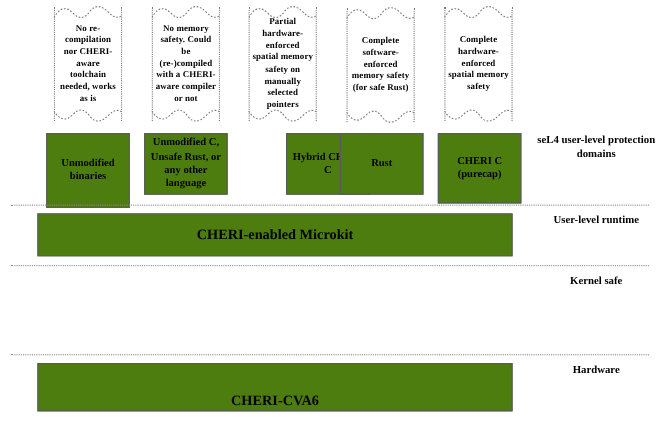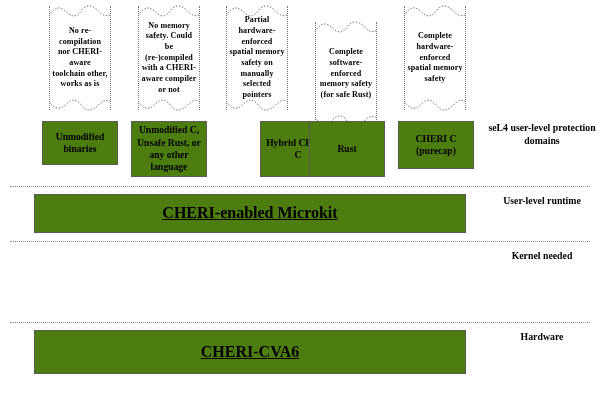--- a/index.html
+++ b/index.html
@@ -70,21 +70,21 @@
     justify-content: center;
     text-align: center;
   }
   .box .box-text {
     font-weight: bold;
     font-size: 9.4px;
     line-height: 1.30;
     padding: 0 3px;
   }
   .box.domain .box-text { font-size: 9.6px; }
-  .box.wide .box-text { font-size: 16px; text-decoration: underline; }
+  .box.wide .box-text { font-size: 13px; }
 
   
   .sep {
     border-top: 1px dotted #8a8a8a;
     height: 0;
   }
 
   
   .side-label {
     font-weight: bold;
@@ -99,21 +99,21 @@
 <body>
 
 <div id="diagram">
 
   <div class="abs torn" style="left:49px; top:6px; width:62px; height:104px;">
     <div class="wave top">
       <svg viewBox="0 0 64 13" preserveAspectRatio="none">
           <path d="M0,11 C6,1 12,1 18,7 C24,13 29,12 34,5 C39,-1 45,0 51,6 C56,11 60,12 64,9"></path>
         </svg>
     </div>
-    <div class="torn-text">No re-compilation nor CHERI-aware toolchain other, works as is</div>
+    <div class="torn-text">No re-compilation nor CHERI-aware toolchain needed, works as is</div>
     <div class="wave bottom">
       <svg viewBox="0 0 64 13" preserveAspectRatio="none">
           <path d="M0,3 C6,12 12,12 18,6 C24,0 29,1 34,8 C39,14 45,13 51,7 C56,2 60,1 64,4"></path>
         </svg>
     </div>
   </div>
 
   <div class="abs torn" style="left:226px; top:6px; width:62px; height:104px;">
     <div class="wave top">
       <svg viewBox="0 0 64 13" preserveAspectRatio="none">
@@ -135,21 +135,21 @@
         </svg>
     </div>
     <div class="torn-text">No memory safety. Could be (re-)compiled with a CHERI-aware compiler or not</div>
     <div class="wave bottom">
       <svg viewBox="0 0 64 13" preserveAspectRatio="none">
           <path d="M0,3 C6,12 12,12 18,6 C24,0 29,1 34,8 C39,14 45,13 51,7 C56,2 60,1 64,4"></path>
         </svg>
     </div>
   </div>
 
-  <div class="abs torn" style="left:315px; top:22px; width:62px; height:104px;justify-content:center;">
+  <div class="abs torn" style="left:315px; top:7px; width:62px; height:104px;justify-content:center;">
     <div class="wave top">
       <svg viewBox="0 0 64 13" preserveAspectRatio="none">
           <path d="M0,11 C6,1 12,1 18,7 C24,13 29,12 34,5 C39,-1 45,0 51,6 C56,11 60,12 64,9"></path>
         </svg>
     </div>
     <div class="torn-text">Complete software-enforced memory safety (for safe Rust)</div>
     <div class="wave bottom">
       <svg viewBox="0 0 64 13" preserveAspectRatio="none">
           <path d="M0,3 C6,12 12,12 18,6 C24,0 29,1 34,8 C39,14 45,13 51,7 C56,2 60,1 64,4"></path>
         </svg>
@@ -163,61 +163,61 @@
         </svg>
     </div>
     <div class="torn-text">Complete hardware-enforced spatial memory safety</div>
     <div class="wave bottom">
       <svg viewBox="0 0 64 13" preserveAspectRatio="none">
           <path d="M0,3 C6,12 12,12 18,6 C24,0 29,1 34,8 C39,14 45,13 51,7 C56,2 60,1 64,4"></path>
         </svg>
     </div>
   </div>
 
-  <div class="abs box domain" style="left:42px; top:121px; width:76px; height:44px;align-items:center;">
+  <div class="abs box domain" style="left:42px; top:121px; width:76px; height:68px;align-items:center;">
     <div class="box-text">Unmodified binaries</div>
   </div>
 
   <div class="abs box domain" style="left:131px; top:121px; width:76px; height:56px;">
     <div class="box-text">Unmodified C, Unsafe Rust, or any other language</div>
   </div>
 
   <div class="abs box domain" style="left:220px; top:121px; width:76px; height:56px;margin-left:40px;">
     <div class="box-text">Hybrid CHERI C</div>
   </div>
 
   <div class="abs box domain" style="left:309px; top:121px; width:76px; height:56px;">
     <div class="box-text">Rust</div>
   </div>
 
-  <div class="abs box domain" style="left:398px; top:121px; width:76px; height:48px;">
+  <div class="abs box domain" style="left:398px; top:121px; width:76px; height:64px;">
     <div class="box-text">CHERI C (purecap)</div>
   </div>
 
   <div class="abs side-label" style="left:486px; top:121px; width:112px; height:56px;">
     <span>seL4 user-level protection domains</span>
   </div>
 
   <div class="abs sep" style="left:10px; top:186px; width:580px;"></div>
 
   <div class="abs box wide" style="left:34px; top:194px; width:432px; height:39px;">
     <div class="box-text">CHERI-enabled Microkit</div>
   </div>
   <div class="abs side-label" style="left:486px; top:194px; width:112px; height:39px;">
     <span>User-level runtime</span>
   </div>
 
   <div class="abs sep" style="left:10px; top:241px; width:580px;"></div>
 
   <div class="abs side-label" style="left:486px; top:249px; width:112px; height:64px;">
-    <span>Kernel needed</span>
+    <span>Kernel safe</span>
   </div>
 
   <div class="abs sep" style="left:10px; top:322px; width:580px;"></div>
 
-  <div class="abs box wide" style="left:34px; top:330px; width:432px; height:44px;">
+  <div class="abs box wide" style="left:34px; top:330px; width:432px; height:44px;align-items:flex-end;">
     <div class="box-text">CHERI-CVA6</div>
   </div>
   <div class="abs side-label" style="left:486px; top:330px; width:112px; height:44px;">
     <span>Hardware</span>
   </div>
 
 </div>
 
 </body></html>

